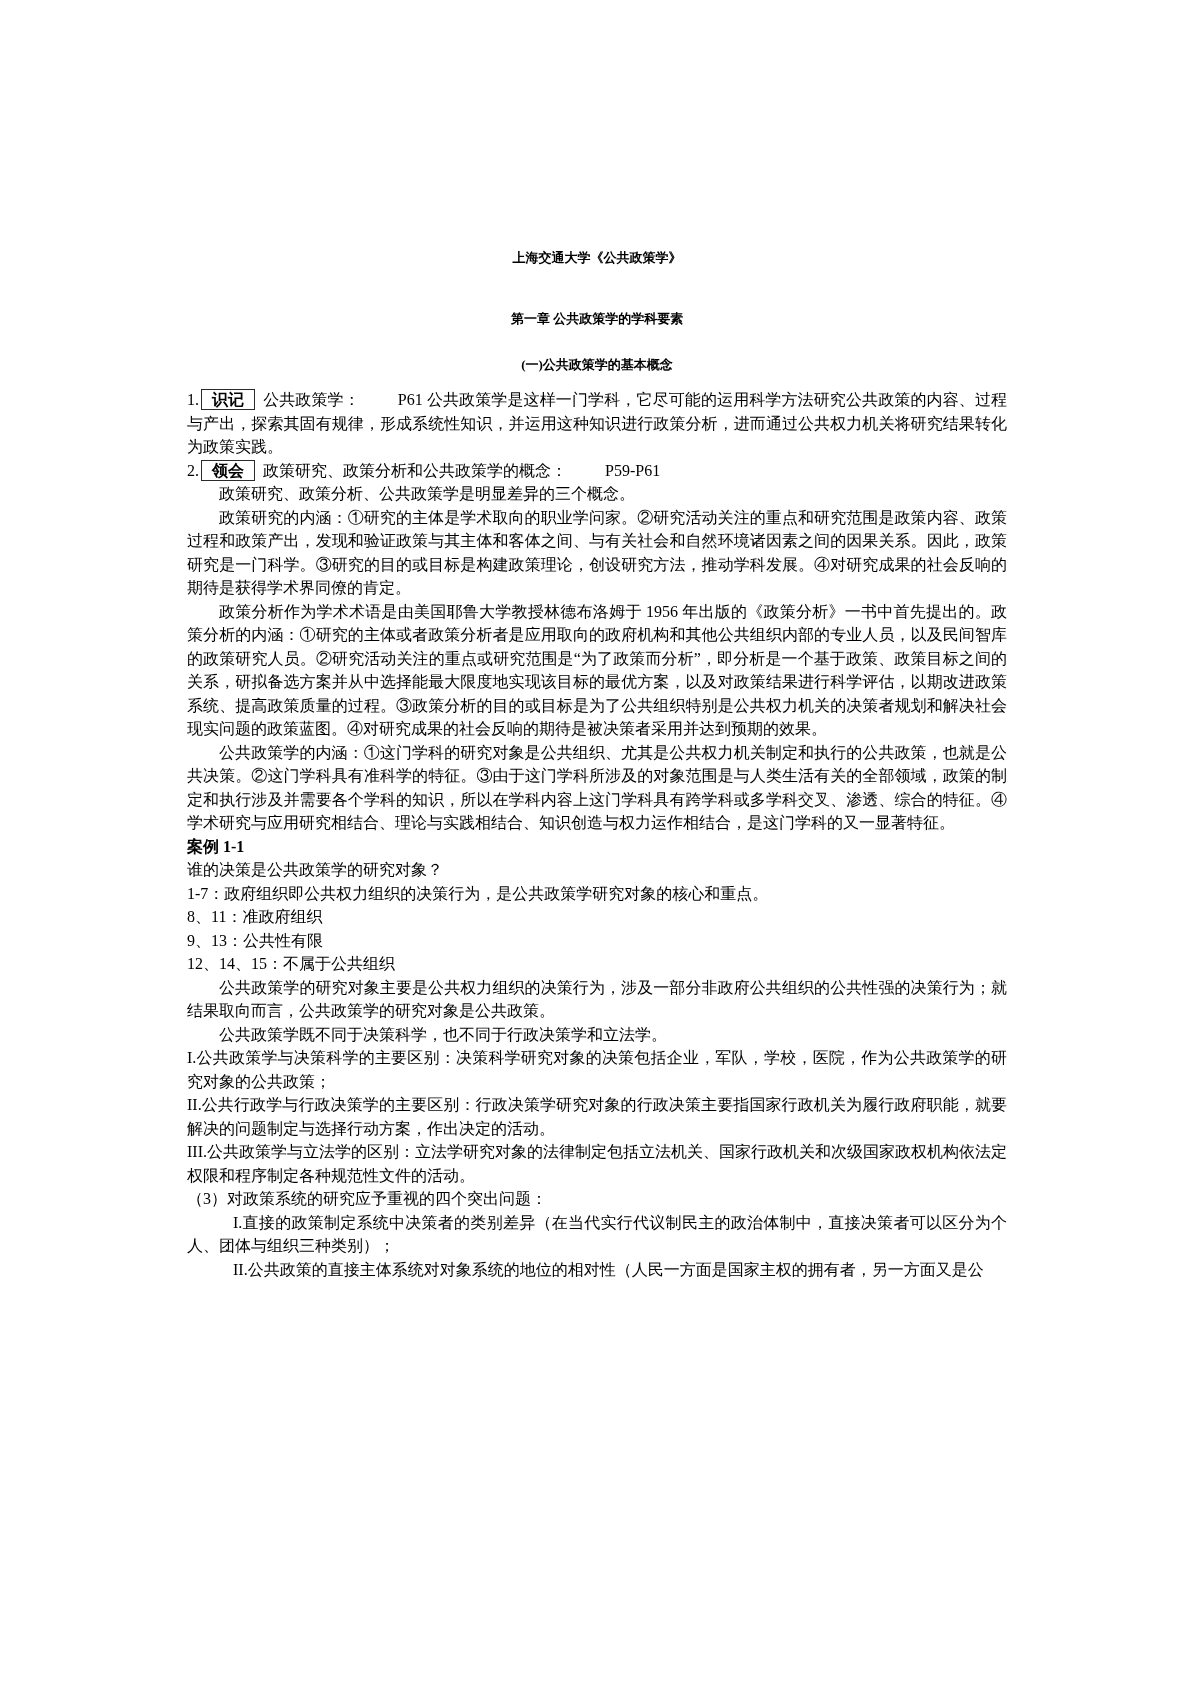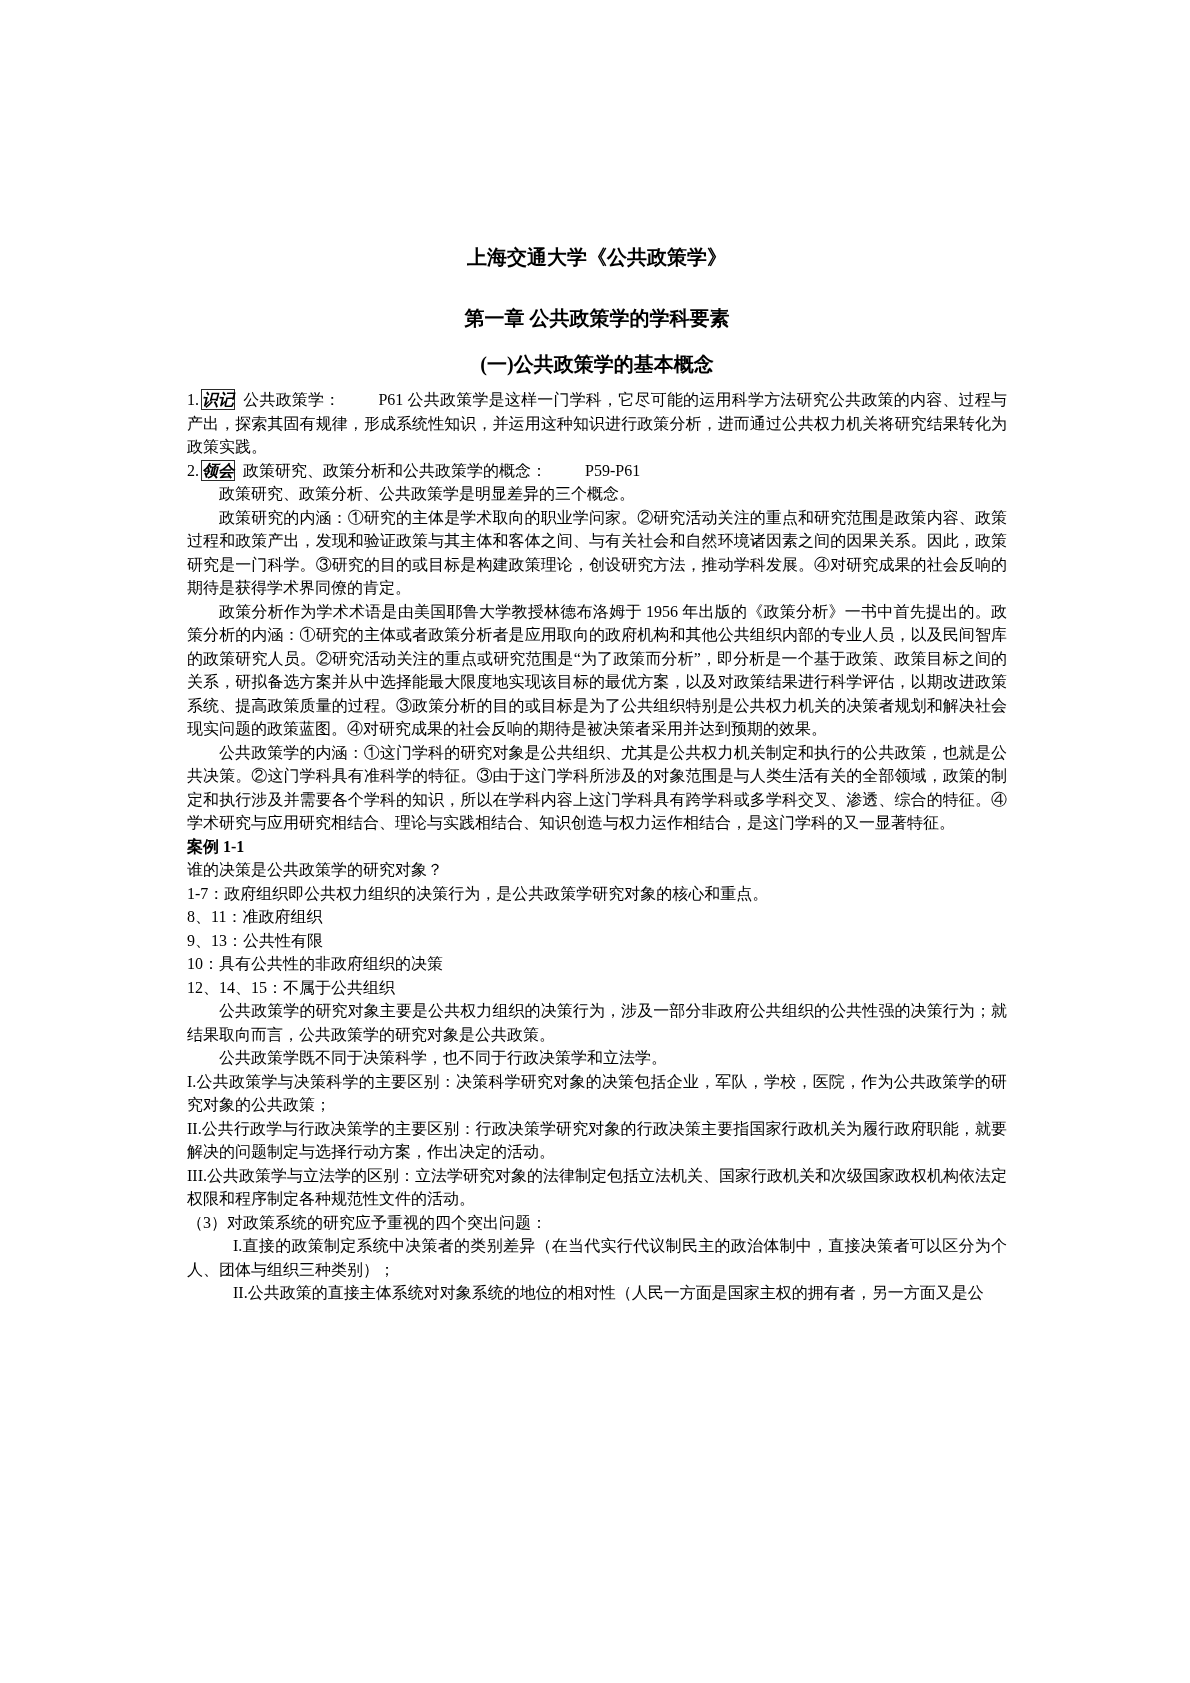--- a/index.html
+++ b/index.html
@@ -14,21 +14,21 @@
     position: relative;
     width: 1190px; height: 1683px;
     background: #ffffff;
   }
   .doc {
     position: absolute;
     left: 187px; top: 246px;
     width: 820px;
   }
   .h-title, .h-chapter, .h-section {
-    font-size: 20px;
+    font-size: 13px;
     line-height: 23px;
     font-weight: bold;
     text-align: center;
     margin: 0;
   }
   .h-title   { margin-bottom: 22px; }
   .h-chapter { margin-bottom: 23px; margin-top: 38px; }
   .h-section { margin-bottom: 12px; }
   .para {
     font-size: 16px;
@@ -36,25 +36,24 @@
     margin: 0;
     text-align: justify;
     text-justify: inter-ideograph;
   }
   .indent  { text-indent: 32px; }
   .indent3 { text-indent: 46px; }
   .bold { font-weight: bold; }
   .tag {
     display: inline-block;
     border: 1px solid #2a2a2a;
-    padding: 0 0;
+    padding: 0 10px;
     margin: 0 4px 0 2px;
     line-height: 19px;
     font-weight: bold;
-    font-style: italic;
   }
   .ref { font-weight: normal; margin-left: 38px; }
   .itemline { text-indent: 0; }
 </style>
 </head>
 <body>
 
 <div class="page">
   <div class="doc">
 
@@ -69,21 +68,20 @@
     <p class="para indent">政策研究、政策分析、公共政策学是明显差异的三个概念。</p>
     <p class="para indent">政策研究的内涵：①研究的主体是学术取向的职业学问家。②研究活动关注的重点和研究范围是政策内容、政策过程和政策产出，发现和验证政策与其主体和客体之间、与有关社会和自然环境诸因素之间的因果关系。因此，政策研究是一门科学。③研究的目的或目标是构建政策理论，创设研究方法，推动学科发展。④对研究成果的社会反响的期待是获得学术界同僚的肯定。</p>
     <p class="para indent">政策分析作为学术术语是由美国耶鲁大学教授林德布洛姆于 1956 年出版的《政策分析》一书中首先提出的。政策分析的内涵：①研究的主体或者政策分析者是应用取向的政府机构和其他公共组织内部的专业人员，以及民间智库的政策研究人员。②研究活动关注的重点或研究范围是“为了政策而分析”，即分析是一个基于政策、政策目标之间的关系，研拟备选方案并从中选择能最大限度地实现该目标的最优方案，以及对政策结果进行科学评估，以期改进政策系统、提高政策质量的过程。③政策分析的目的或目标是为了公共组织特别是公共权力机关的决策者规划和解决社会现实问题的政策蓝图。④对研究成果的社会反响的期待是被决策者采用并达到预期的效果。</p>
     <p class="para indent">公共政策学的内涵：①这门学科的研究对象是公共组织、尤其是公共权力机关制定和执行的公共政策，也就是公共决策。②这门学科具有准科学的特征。③由于这门学科所涉及的对象范围是与人类生活有关的全部领域，政策的制定和执行涉及并需要各个学科的知识，所以在学科内容上这门学科具有跨学科或多学科交叉、渗透、综合的特征。④学术研究与应用研究相结合、理论与实践相结合、知识创造与权力运作相结合，是这门学科的又一显著特征。</p>
 
     <p class="para bold">案例 1-1</p>
     <p class="para">谁的决策是公共政策学的研究对象？</p>
     <p class="para">1-7：政府组织即公共权力组织的决策行为，是公共政策学研究对象的核心和重点。</p>
     <p class="para">8、11：准政府组织</p>
     <p class="para">9、13：公共性有限</p>
-    <p class="para">10：具有公共性的非政府组织的决策</p>
     <p class="para">12、14、15：不属于公共组织</p>
     <p class="para indent">公共政策学的研究对象主要是公共权力组织的决策行为，涉及一部分非政府公共组织的公共性强的决策行为；就结果取向而言，公共政策学的研究对象是公共政策。</p>
 
 
     <p class="para indent">公共政策学既不同于决策科学，也不同于行政决策学和立法学。</p>
     <p class="para">I.公共政策学与决策科学的主要区别：决策科学研究对象的决策包括企业，军队，学校，医院，作为公共政策学的研究对象的公共政策；</p>
     <p class="para">II.公共行政学与行政决策学的主要区别：行政决策学研究对象的行政决策主要指国家行政机关为履行政府职能，就要解决的问题制定与选择行动方案，作出决定的活动。</p>
     <p class="para">III.公共政策学与立法学的区别：立法学研究对象的法律制定包括立法机关、国家行政机关和次级国家政权机构依法定权限和程序制定各种规范性文件的活动。</p>
     <p class="para">（3）对政策系统的研究应予重视的四个突出问题：</p>
     <p class="para indent3">I.直接的政策制定系统中决策者的类别差异（在当代实行代议制民主的政治体制中，直接决策者可以区分为个人、团体与组织三种类别）；</p>

